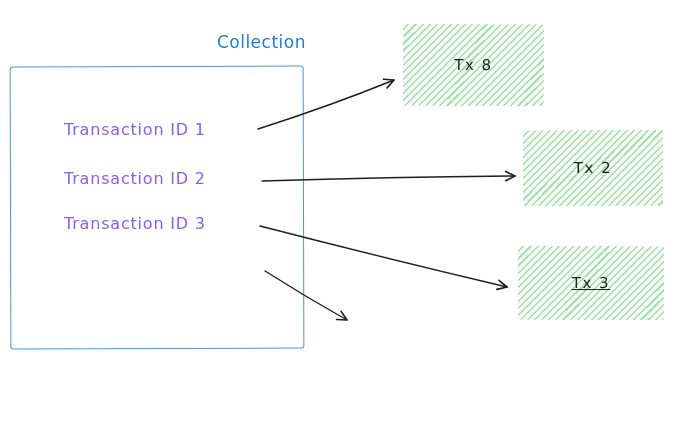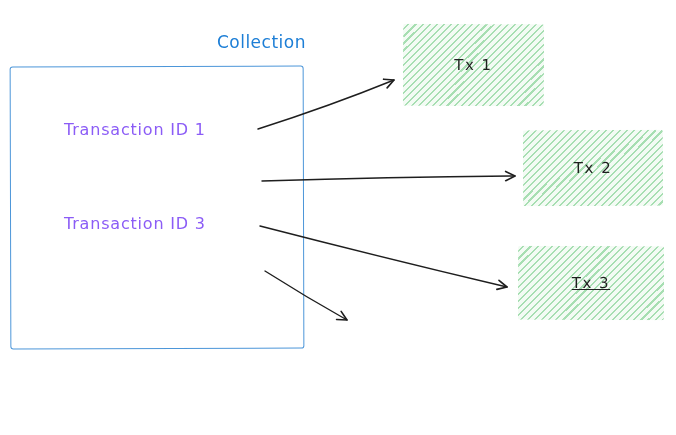--- a/index.html
+++ b/index.html
@@ -83,24 +83,25 @@
 </head>
 <body>
 
 <div class="canvas">
 
   <div class="collection-title">Collection</div>
 
   <div class="collection-box"></div>
 
   <div class="tx-label-item tid-1">Transaction ID 1</div>
+  <div class="tx-label-item tid-2">Transaction ID 2</div>
   <div class="tx-label-item tid-3">Transaction ID 3</div>
 
   <div class="tx-box tx-1">
-    <span>Tx 1</span>
+    <span>Tx 8</span>
   </div>
   <div class="tx-box tx-2">
     <span>Tx 2</span>
   </div>
   <div class="tx-box tx-3">
     <span>Tx 3</span>
   </div>
 
   <svg class="arrow-layer" viewBox="0 0 676 435" xmlns="http://www.w3.org/2000/svg">
     <defs>

